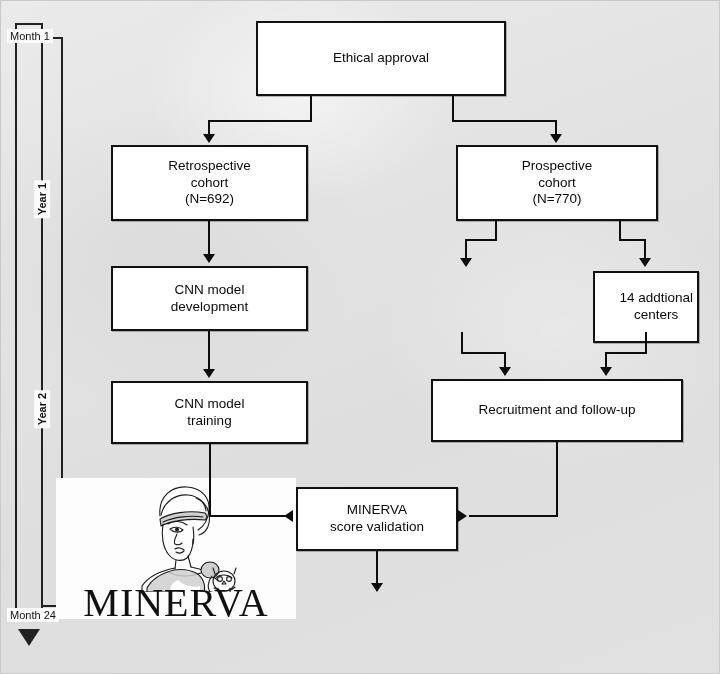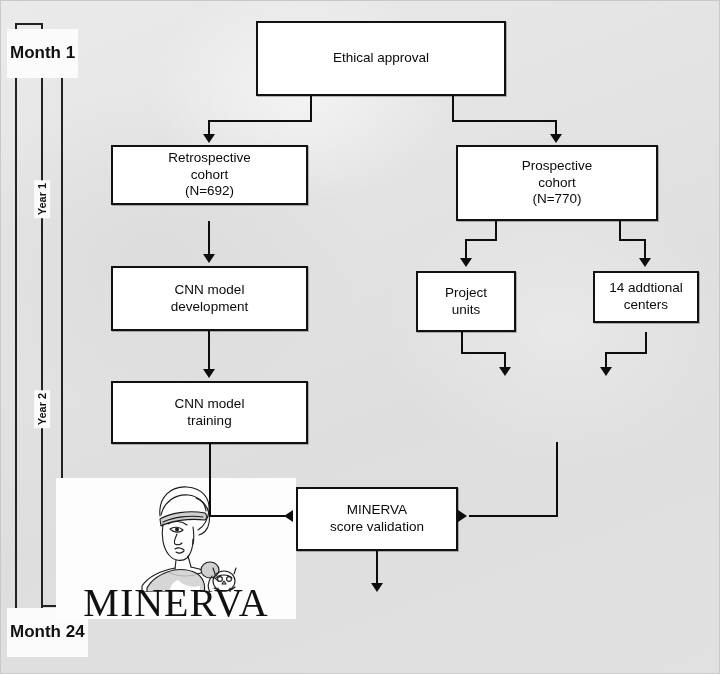--- a/index.html
+++ b/index.html
@@ -24,22 +24,22 @@
   .ln{position:absolute;background:#0d0d0d;}
   .vh{width:2px;}
   .hz{height:2px;}
   .arw{position:absolute;width:0;height:0;}
   .arw-d{border-left:6px solid transparent;border-right:6px solid transparent;border-top:9px solid #0d0d0d;}
   .arw-l{border-top:6px solid transparent;border-bottom:6px solid transparent;border-right:9px solid #0d0d0d;}
 
   
   .tl-line{position:absolute;background:#222;width:2px;}
   .tl-cap{position:absolute;background:#222;height:2px;}
-  .tl-lab{position:absolute;background:#fbfbfb;color:#111;font-size:17px;font-weight:bold;
-          padding:15px 3px;white-space:nowrap;line-height:1.1;}
+  .tl-lab{position:absolute;background:#fbfbfb;color:#111;font-size:11px;font-weight:normal;
+          padding:1px 3px;white-space:nowrap;line-height:1.1;}
   .tl-lab-v{position:absolute;background:#fbfbfb;color:#111;font-size:11px;font-weight:bold;
             padding:2px 3px;white-space:nowrap;line-height:1.1;
             transform-origin:center center;transform:rotate(-90deg);}
   .tl-arrowdown{position:absolute;width:0;height:0;
             border-left:11px solid transparent;border-right:11px solid transparent;border-top:17px solid #222;}
 
   
   #logo-panel{position:absolute;left:55px;top:477px;width:240px;height:141px;background:#fdfdfd;}
   #logo-word{position:absolute;left:0;width:240px;bottom:-4px;text-align:center;
              font-family:"Liberation Serif",serif;font-size:40px;letter-spacing:1px;color:#111;line-height:1;}
@@ -116,52 +116,51 @@
       <path d="M66 88 C54 91 44 97 39 106 L39 110 L96 110 C98 103 95 95 88 91 C82 88 73 87 66 88 Z" fill="none" stroke="#1a1a1a" stroke-width="1.1"></path>
       <path d="M70 98 C76 104 84 106 92 104 L92 110 L62 110 C62 104 65 100 70 98 Z" fill="#ffffff" stroke="none"></path>
     </svg>
     <div id="logo-word">MINERVA</div>
   </div>
 
   <div class="box" style="left:255px;top:20px;width:250px;height:75px;align-items:center;">
     <span>Ethical approval</span>
   </div>
 
-  <div class="box" style="left:110px;top:144px;width:197px;height:60px;justify-content:center;">
+  <div class="box" style="left:110px;top:144px;width:197px;height:76px;justify-content:center;">
     <span>Retrospective
 cohort
 (N=692)</span>
   </div>
 
   <div class="box" style="left:455px;top:144px;width:202px;height:76px;">
     <span>Prospective
 cohort
 (N=770)</span>
   </div>
 
   <div class="box" style="left:110px;top:265px;width:197px;height:65px;">
     <span>CNN model
 development</span>
   </div>
 
-  <div class="box" style="left:415px;top:270px;width:100px;height:61px;">
-    <span>Project
-units</span>
-  </div>
-
-  <div class="box" style="left:592px;top:270px;width:106px;height:52px;">
+
+  <div class="box" style="left:592px;top:270px;width:106px;height:72px;justify-content:flex-end;">
     <span>14 addtional
 centers</span>
   </div>
 
   <div class="box" style="left:110px;top:380px;width:197px;height:63px;">
     <span>CNN model
 training</span>
   </div>
 
+  <div class="box" style="left:430px;top:378px;width:252px;height:63px;">
+    <span>Recruitment and follow-up</span>
+  </div>
 
   <div class="box" style="left:295px;top:486px;width:162px;height:64px;">
     <span>MINERVA
 score validation</span>
   </div>
 
 
   <div class="ln vh" style="left:309px;top:95px;height:26px;"></div>
   <div class="ln hz" style="left:207px;top:119px;width:104px;"></div>
   <div class="ln vh" style="left:207px;top:119px;height:16px;"></div>

